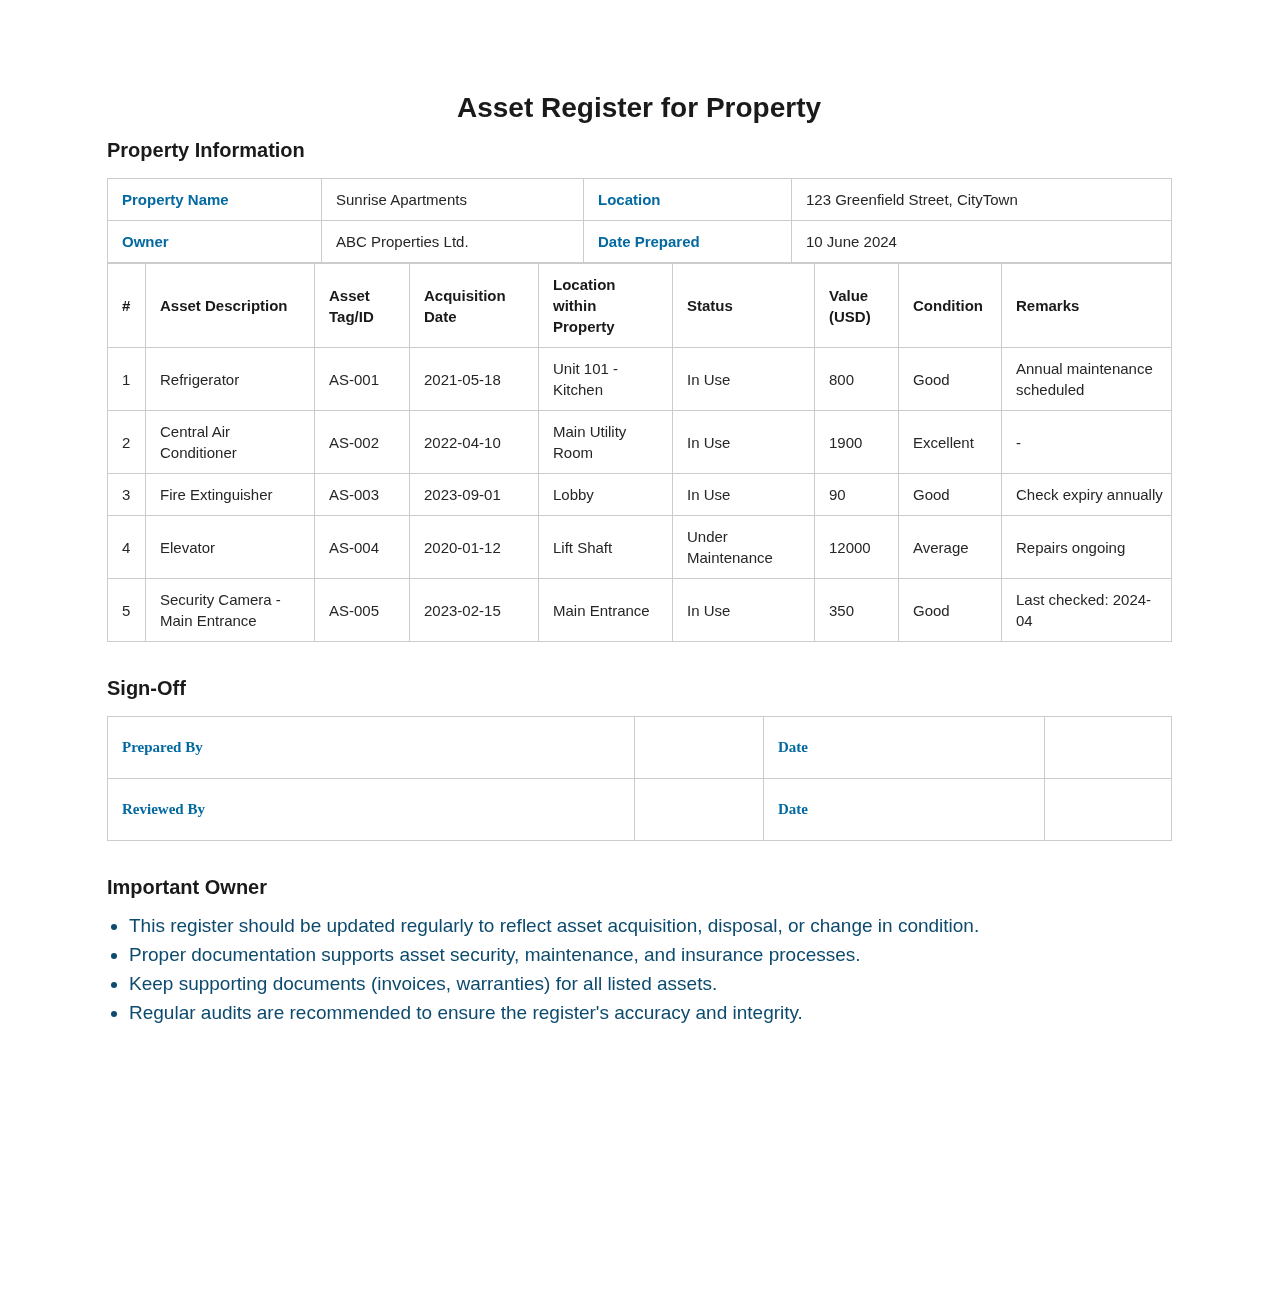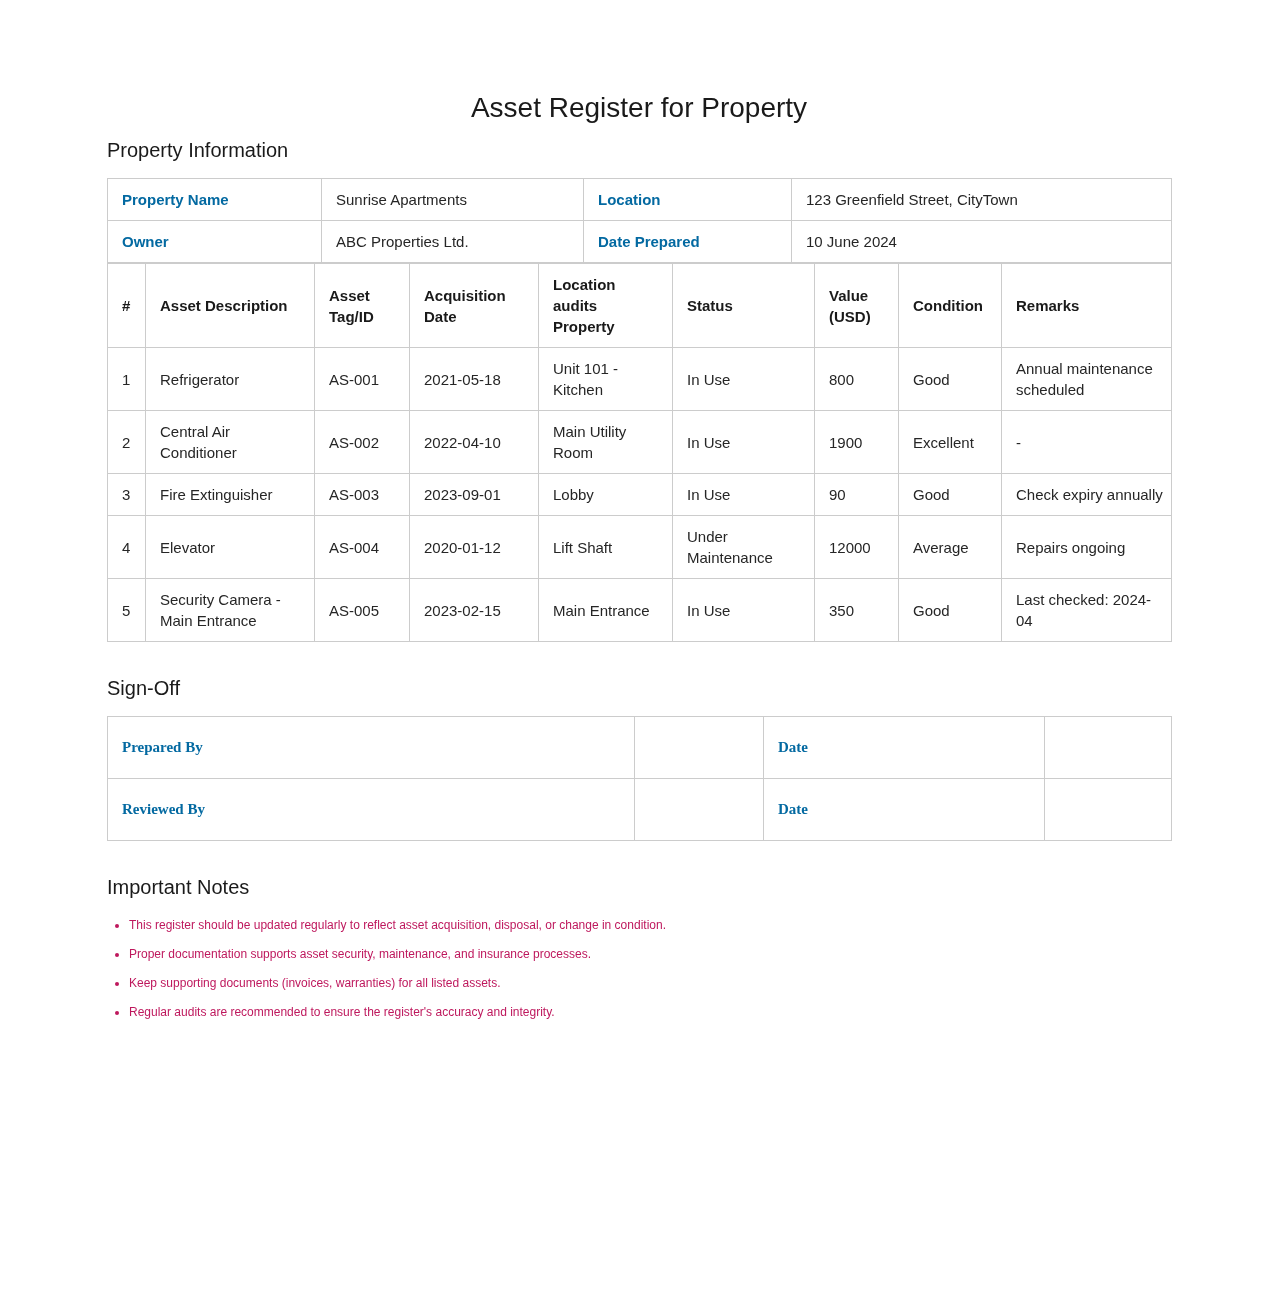--- a/index.html
+++ b/index.html
@@ -13,29 +13,29 @@
   .page {
     width: 1278px;
     min-height: 1300px;
     background: #ffffff;
     padding: 91px 107px 40px 107px;
   }
   .doc-title {
     margin: 0;
     font-size: 28px;
     line-height: 34px;
-    font-weight: 400;
+    font-weight: 700;
     text-align: center;
     color: #1a1a1a;
   }
   .section-heading {
     margin: 33px 0 14px 0;
     font-size: 20px;
     line-height: 27px;
-    font-weight: 400;
+    font-weight: 700;
     color: #1a1a1a;
   }
   .doc-title + .section-heading { margin-top: 12px; }
   table {
     border-collapse: collapse;
     table-layout: fixed;
     width: 1064px;
   }
   td, th {
     border: 1px solid #cccccc;
@@ -49,24 +49,24 @@
   }
   th { font-weight: 700; color: #1a1a1a; }
   .label-cell { font-weight: 700; color: #0369a1; }
   .signoff-table td { padding-top: 20px; padding-bottom: 20px; font-family: Liberation Serif, serif; }
   .asset-table td.remarks-cell { padding-right: 8px; }
   .notes-list {
     margin: 10px 0 0 0;
     padding-left: 22px;
   }
   .notes-list li {
-    font-size: 12px;
+    font-size: 19px;
     line-height: 21px;
     margin-bottom: 8px;
-    color: #be185d;
+    color: #0c4a6e;
   }
 </style>
 </head>
 <body>
 
 <div class="page">
 
   <h1 class="doc-title">Asset Register for Property</h1>
 
   <h2 class="section-heading">Property Information</h2>
@@ -104,21 +104,21 @@
         <col style="width:84px">
         <col style="width:103px">
         <col style="width:170px">
     </colgroup>
     <thead>
       <tr>
         <th>#</th>
         <th>Asset Description</th>
         <th>Asset Tag/ID</th>
         <th>Acquisition Date</th>
-        <th>Location audits Property</th>
+        <th>Location within Property</th>
         <th>Status</th>
         <th>Value (USD)</th>
         <th>Condition</th>
         <th>Remarks</th>
       </tr>
     </thead>
     <tbody>
       <tr>
         <td>1</td>
         <td>Refrigerator</td>
@@ -194,21 +194,21 @@
       </tr>
       <tr>
         <td class="label-cell">Reviewed By</td>
         <td></td>
         <td class="label-cell">Date</td>
         <td></td>
       </tr>
     </tbody>
   </table>
 
-  <h2 class="section-heading">Important Notes</h2>
+  <h2 class="section-heading">Important Owner</h2>
   <ul class="notes-list">
     <li>This register should be updated regularly to reflect asset acquisition, disposal, or change in condition.</li>
     <li>Proper documentation supports asset security, maintenance, and insurance processes.</li>
     <li>Keep supporting documents (invoices, warranties) for all listed assets.</li>
     <li>Regular audits are recommended to ensure the register's accuracy and integrity.</li>
   </ul>
 
 </div>
 
 </body></html>

